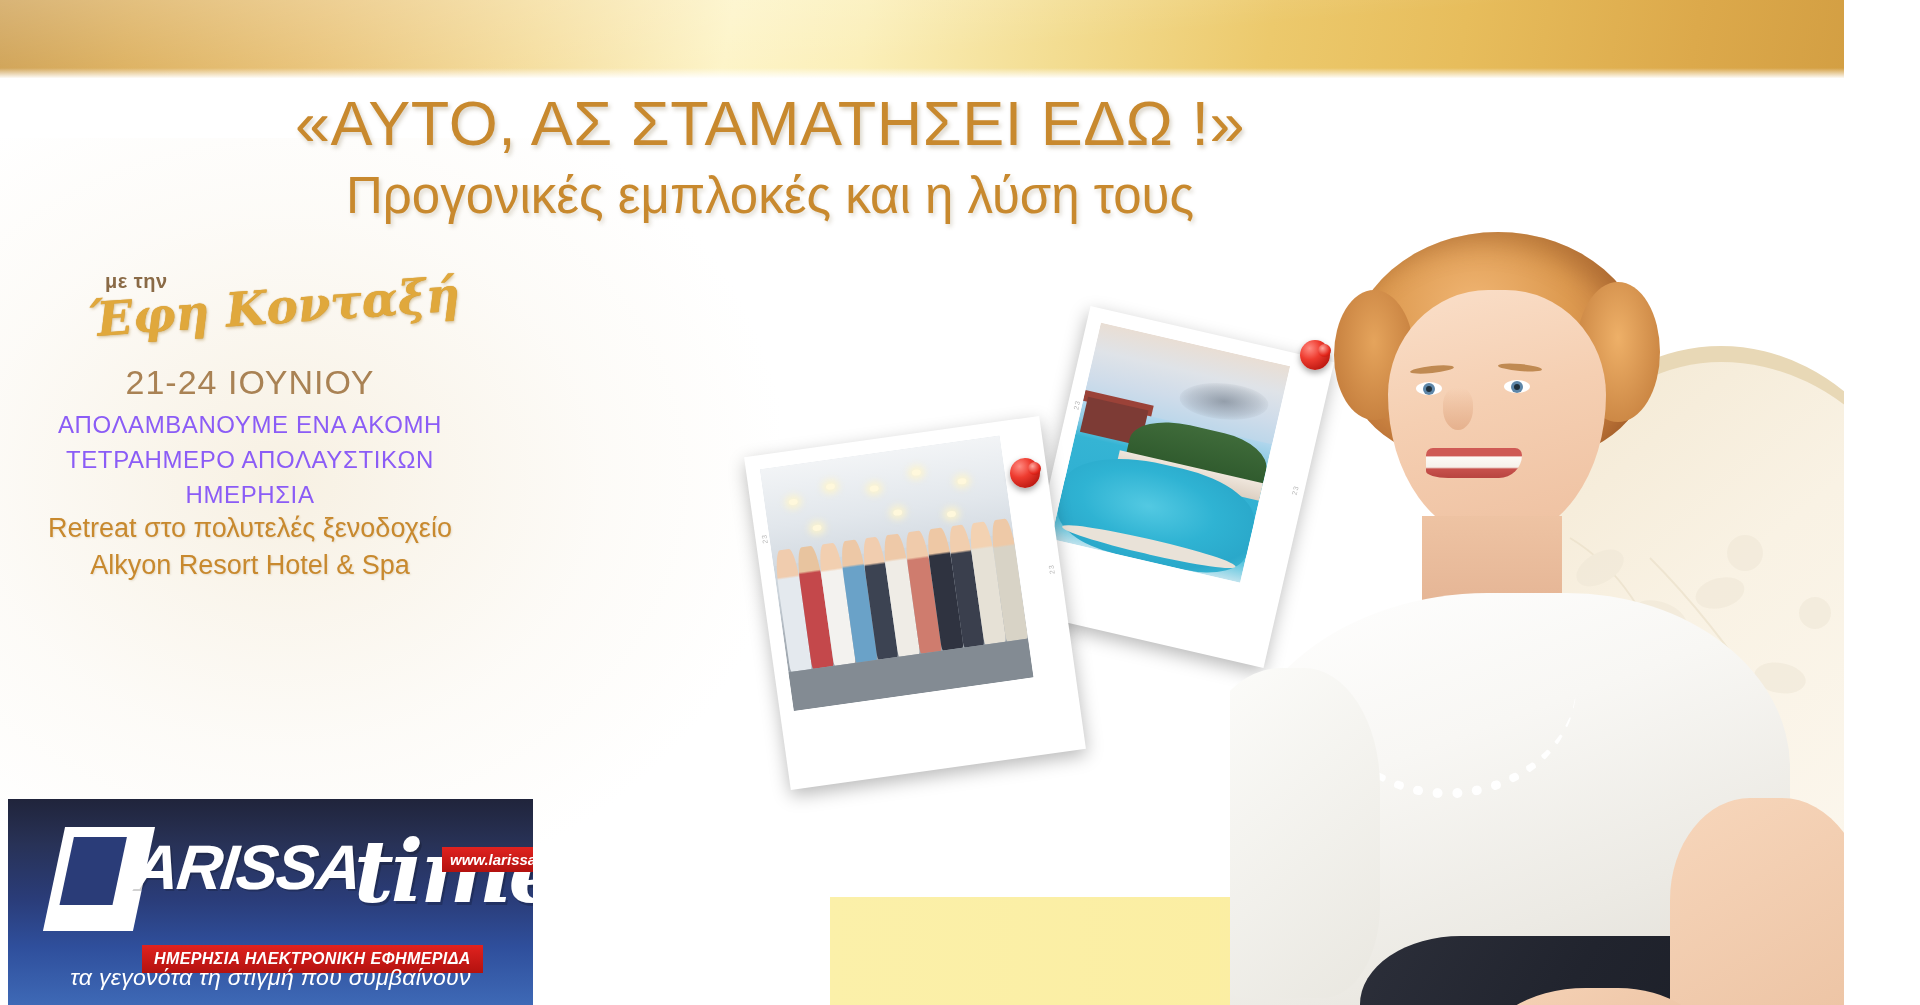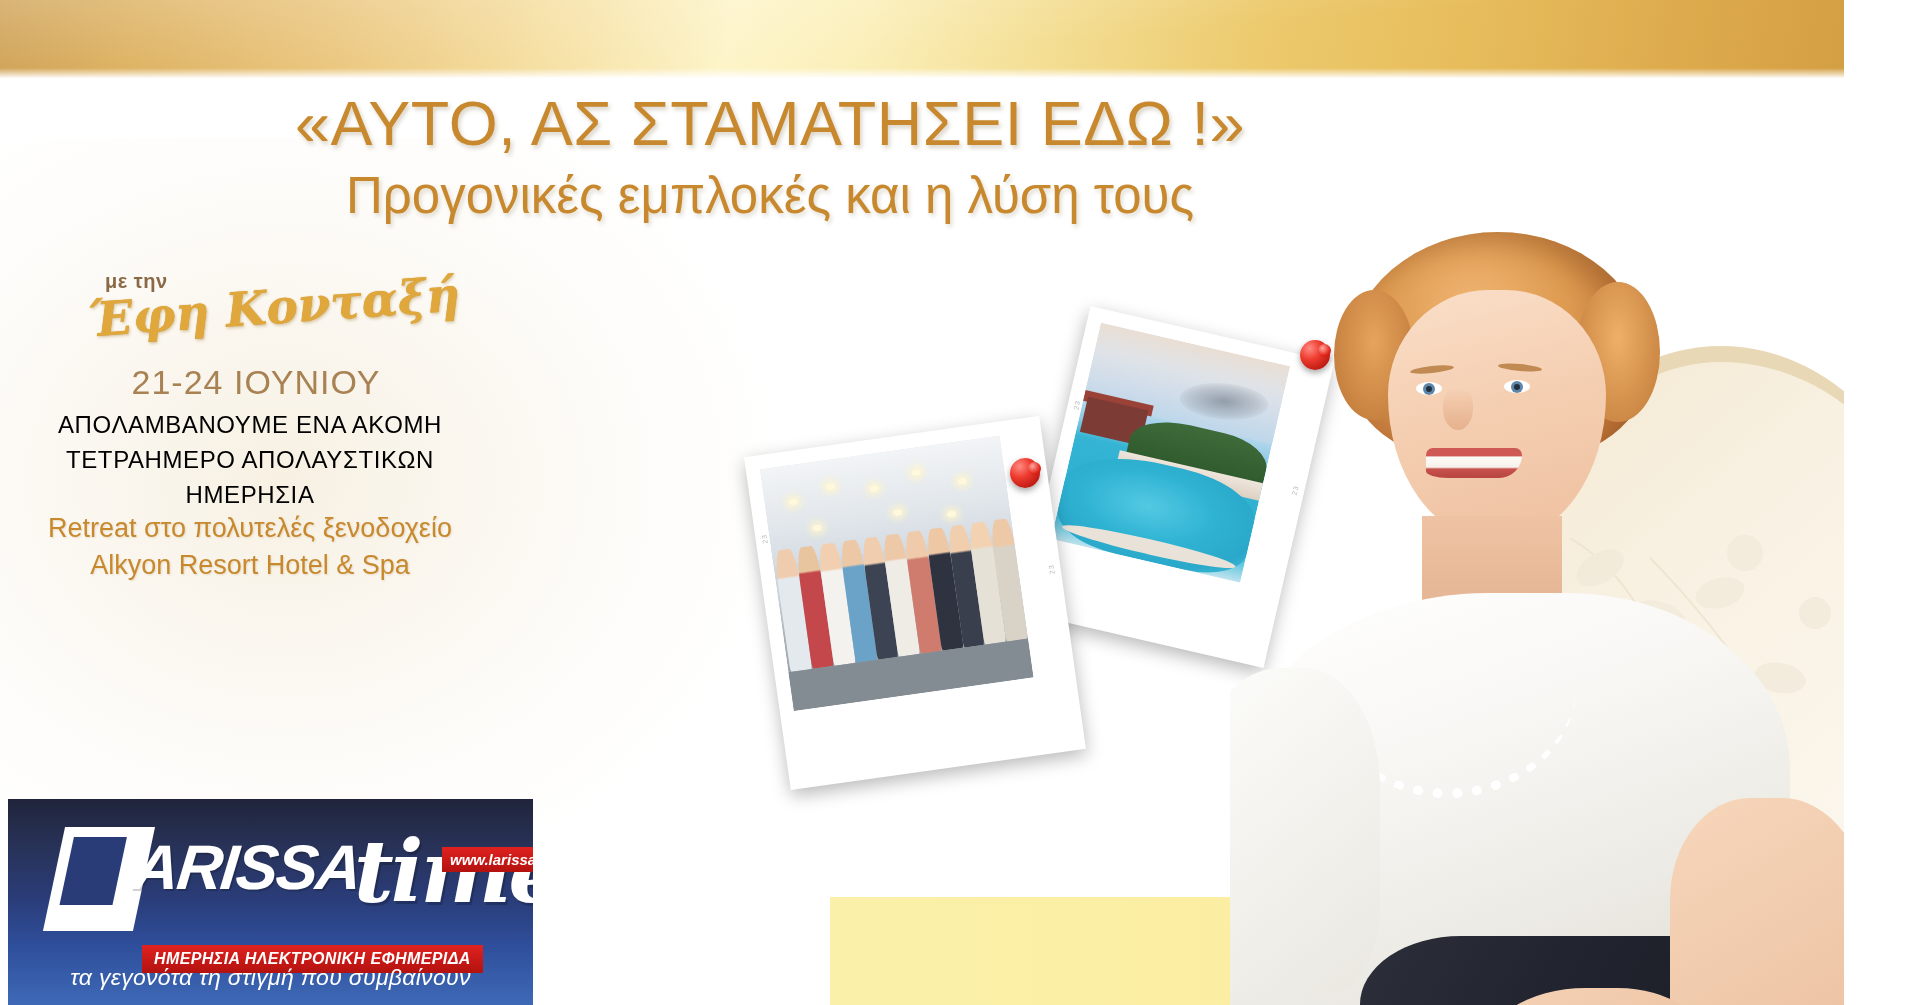--- a/index.html
+++ b/index.html
@@ -86,26 +86,26 @@
     font-style:italic;font-weight:700;
     font-size:47px;line-height:1;
     color:#e0a83c;
     transform:rotate(-4deg);
     text-shadow:1px 2px 3px rgba(160,120,40,.35), 0 0 1px #c99028;
     white-space:nowrap;
   }
 
   
   .dates{
-    position:absolute;left:36px;top:285px;width:440px;text-align:center;
+    position:absolute;left:30px;top:285px;width:440px;text-align:center;
     font-size:34px;letter-spacing:1px;color:#a98254;
   }
   .detail-lines{
     position:absolute;left:10px;top:330px;width:480px;text-align:center;
-    font-size:24px;line-height:1.45;letter-spacing:.6px;color:#000000;
+    font-size:24px;line-height:1.45;letter-spacing:.6px;color:#8b5cf6;
   }
   .retreat{
     position:absolute;left:20px;top:432px;width:460px;text-align:center;
     font-size:27px;line-height:1.38;color:#c8892e;
     text-shadow:1px 1px 2px rgba(150,120,70,.2);
   }
 
   
   .photo{
     position:absolute;background:#fff;

